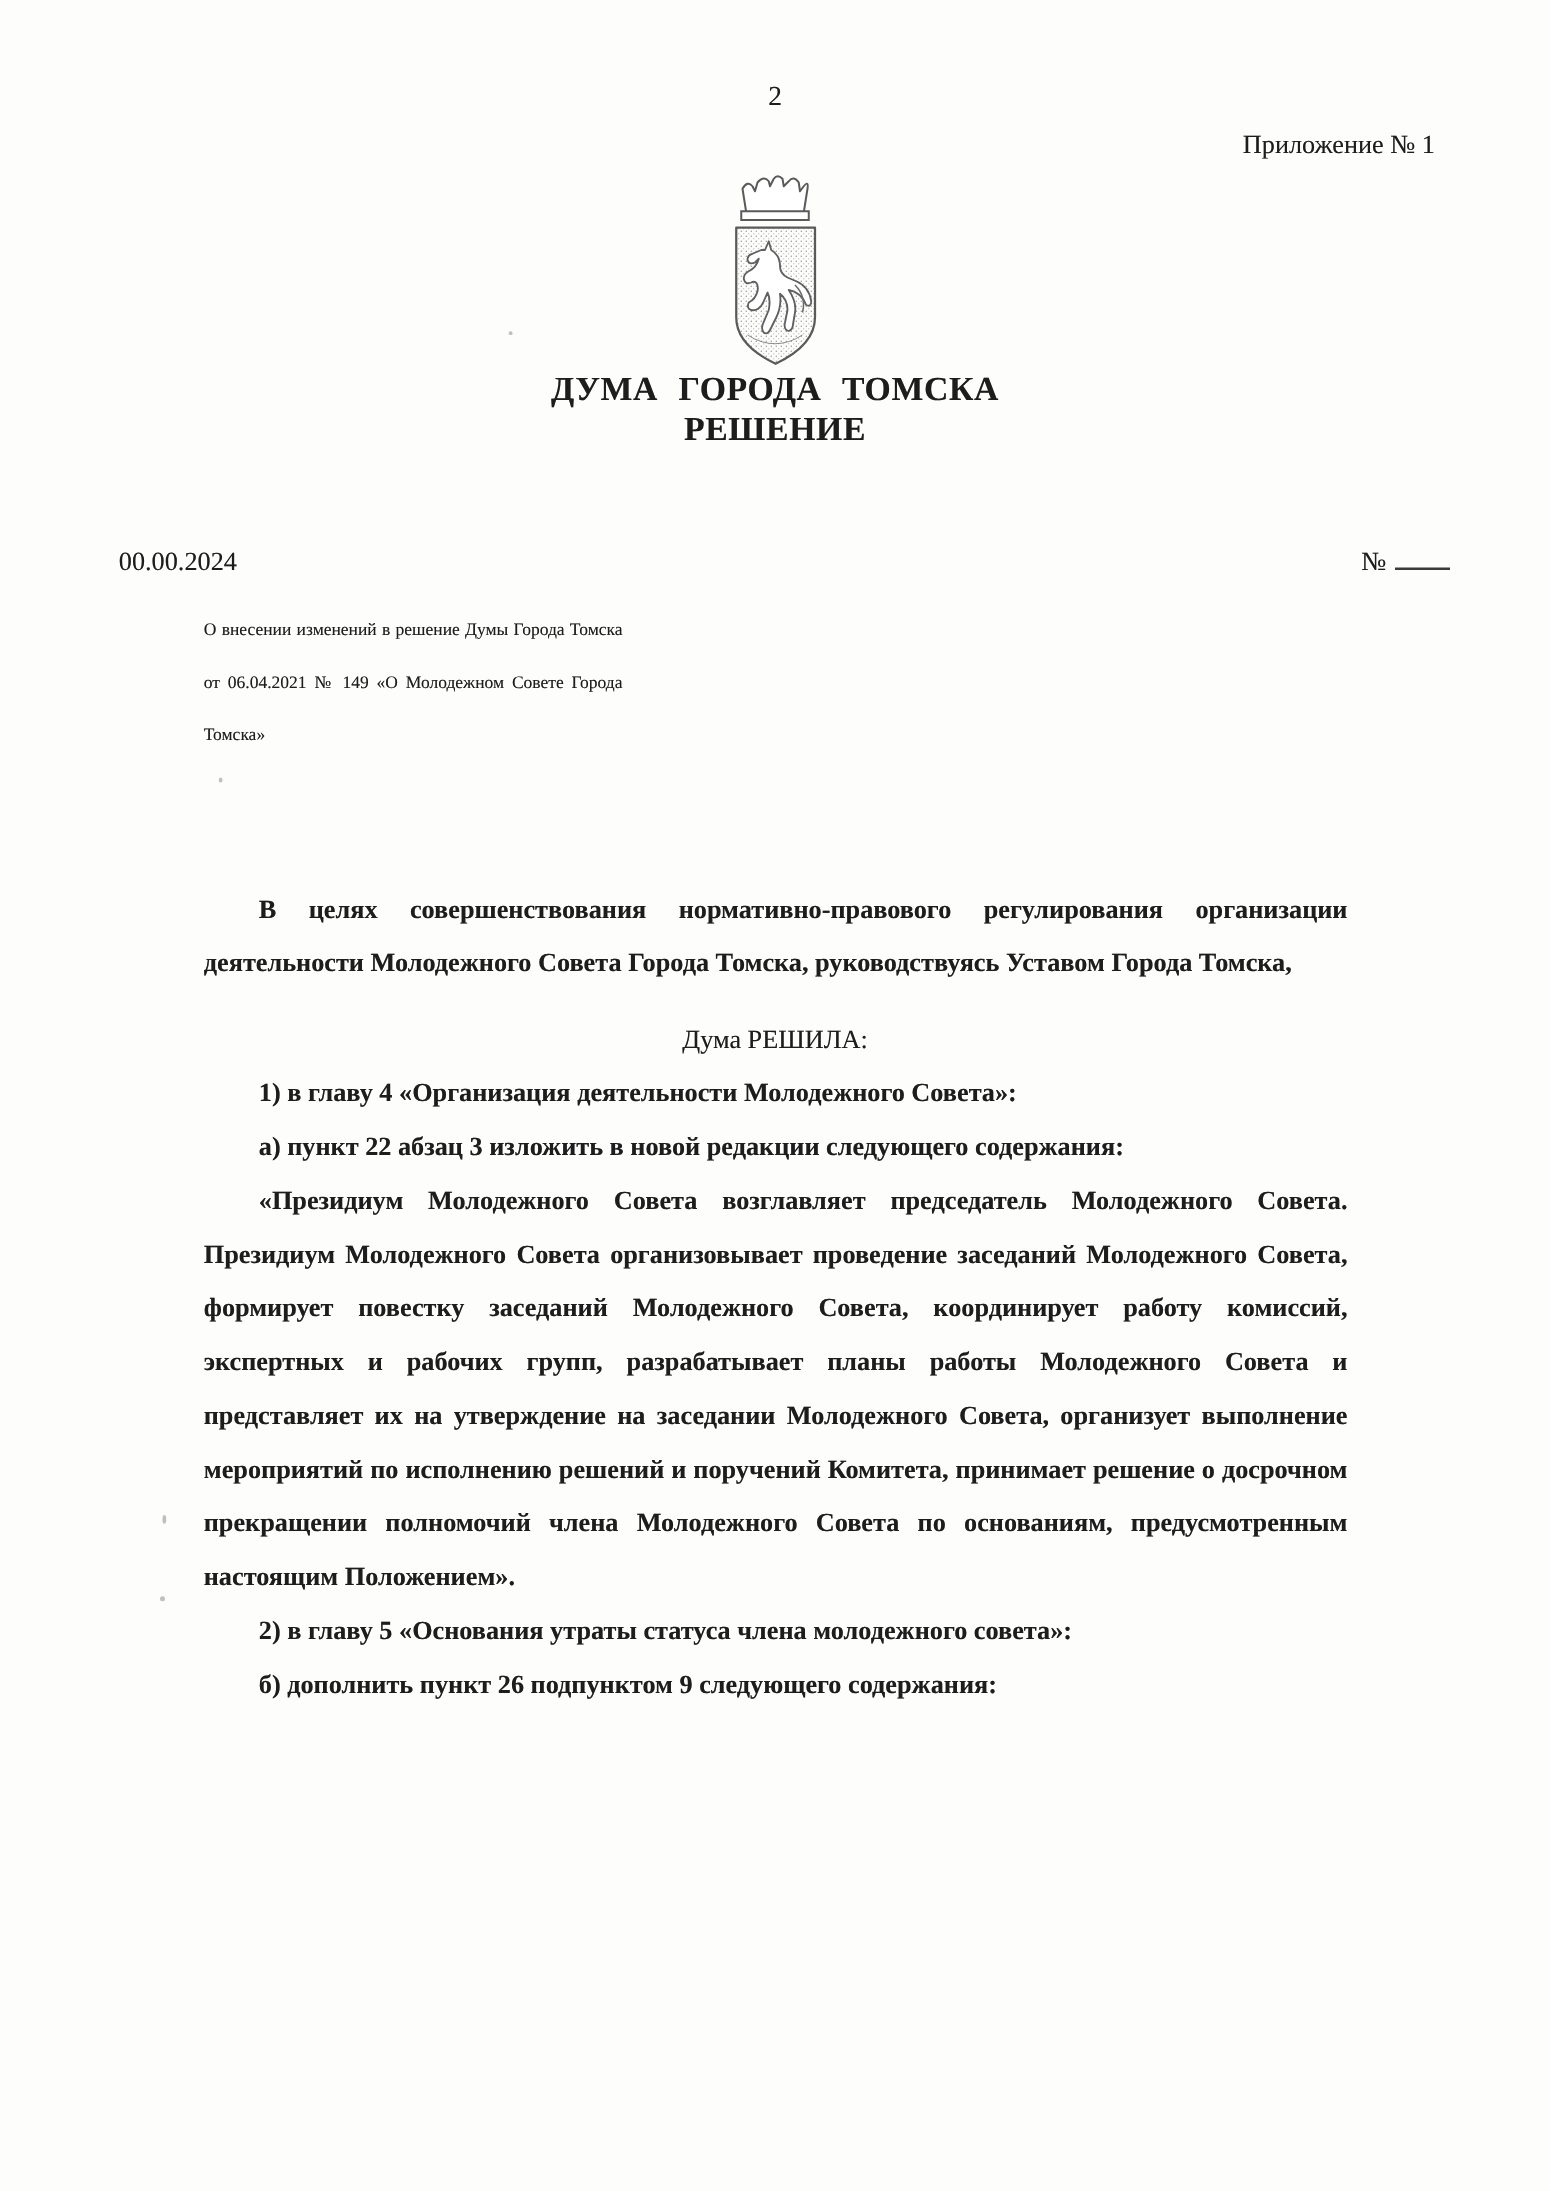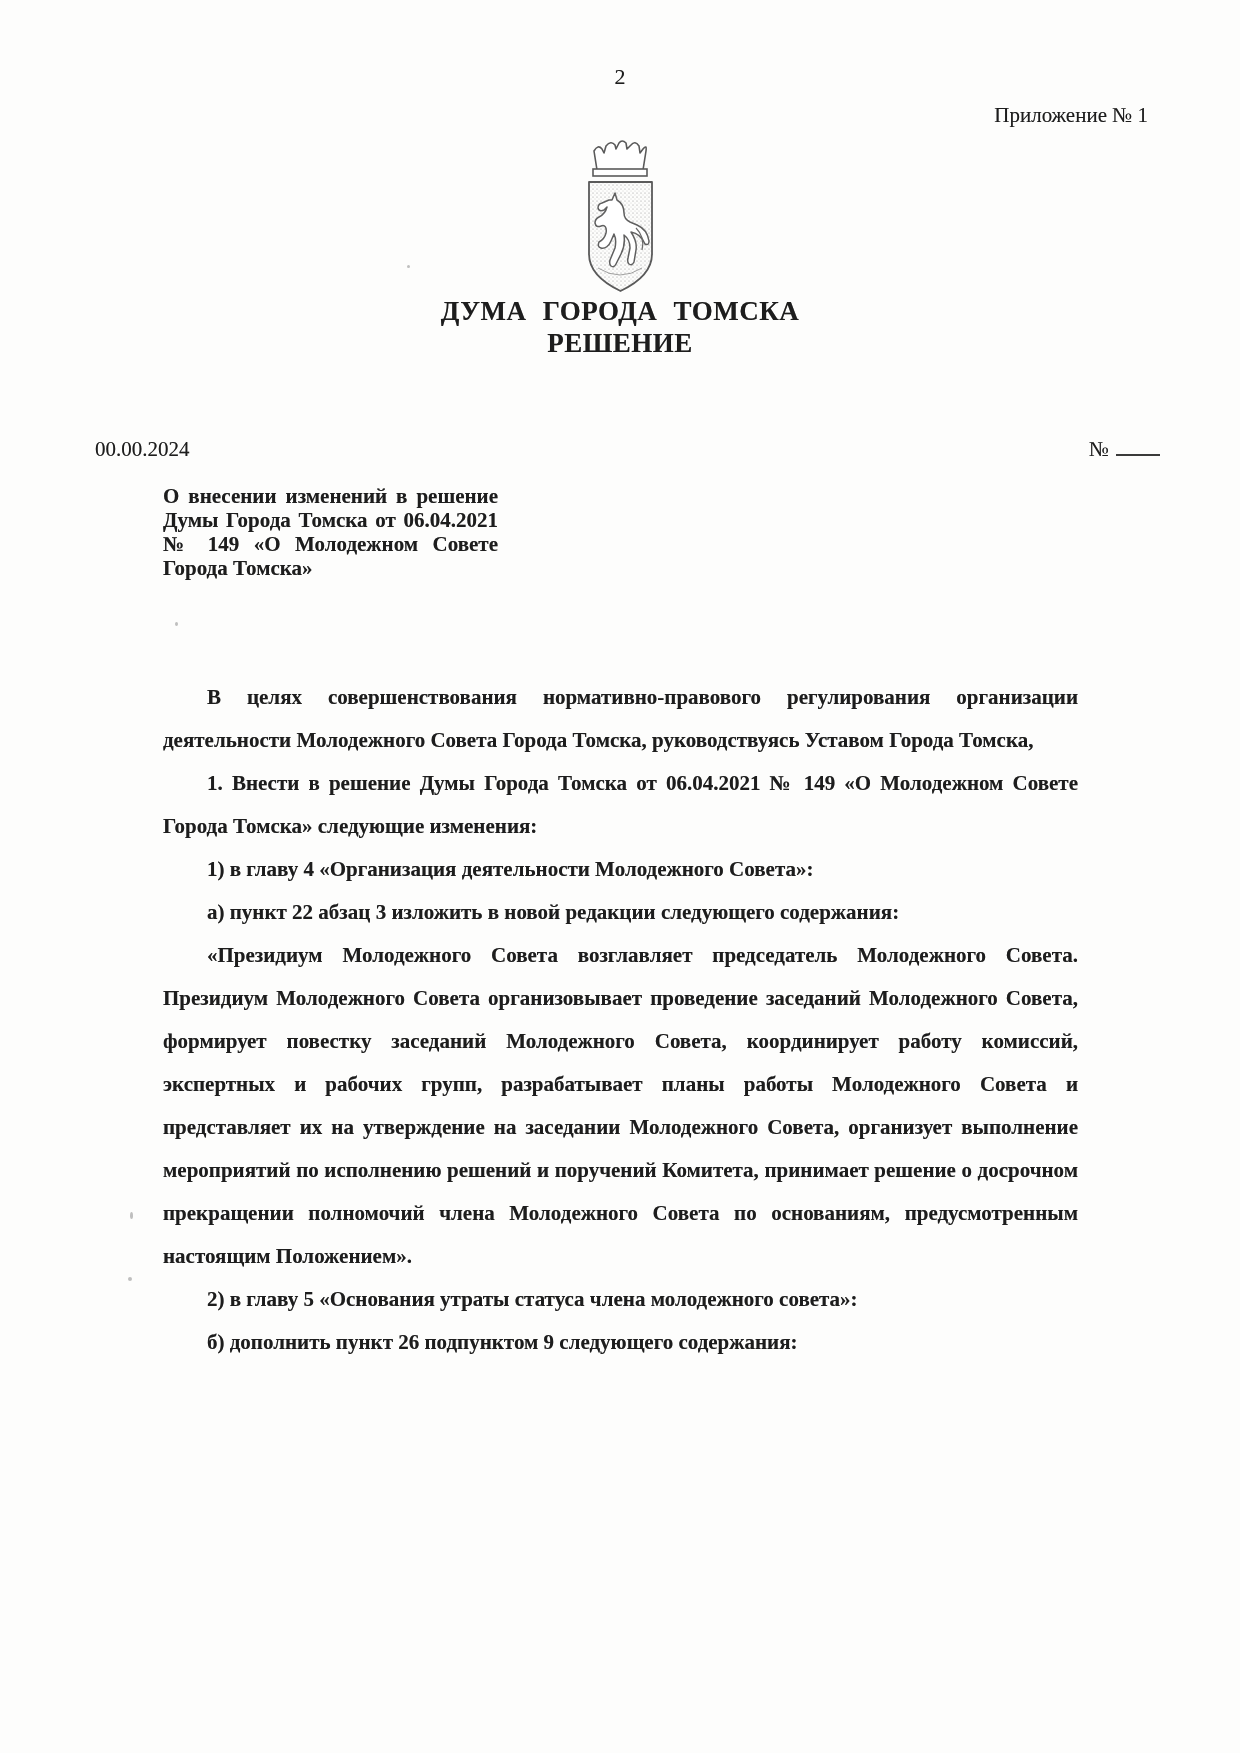--- a/index.html
+++ b/index.html
@@ -58,24 +58,24 @@
   .number-blank {
     display: inline-block;
     width: 44px;
     border-bottom: 2.5px solid #3a3a3a;
     height: 18px;
     margin-left: 7px;
   }
   .subject {
     margin: 22px 0 0 163px;
     width: 335px;
-    font-size: 21px;
-    font-weight: bold;
+    font-size: 14px;
+    font-weight: normal;
     text-align: justify;
-    line-height: 24px;
+    line-height: 42px;
   }
   .bodytext { font-size: 21px; }
   .preamble {
     margin: 96px 162px 0 163px;
     text-align: justify;
     text-indent: 44px;
     line-height: 43px;
   }
   .resolution-heading {
     margin-top: 18px;
@@ -131,21 +131,21 @@
     <span class="date">00.00.2024</span>
     <span class="number">
       <span>№</span><span class="number-blank"></span>
     </span>
   </div>
 
   <div class="subject">О внесении изменений в решение Думы Города Томска от 06.04.2021 № 149 «О Молодежном Совете Города Томска»</div>
 
   <div class="bodytext">
     <p class="preamble">В целях совершенствования нормативно-правового регулирования организации деятельности Молодежного Совета Города Томска, руководствуясь Уставом Города Томска,</p>
-    <p class="body-p">1. Внести в решение Думы Города Томска от 06.04.2021 № 149 «О Молодежном Совете Города Томска» следующие изменения:</p>
+    <div class="resolution-heading">Дума РЕШИЛА:</div>
     <p class="body-p">1) в главу 4 «Организация деятельности Молодежного Совета»:</p>
     <p class="body-p">а) пункт 22 абзац 3 изложить в новой редакции следующего содержания:</p>
     <p class="body-p">«Президиум Молодежного Совета возглавляет председатель Молодежного Совета. Президиум Молодежного Совета организовывает проведение заседаний Молодежного Совета, формирует повестку заседаний Молодежного Совета, координирует работу комиссий, экспертных и рабочих групп, разрабатывает планы работы Молодежного Совета и представляет их на утверждение на заседании Молодежного Совета, организует выполнение мероприятий по исполнению решений и поручений Комитета, принимает решение о досрочном прекращении полномочий члена Молодежного Совета по основаниям, предусмотренным настоящим Положением».</p>
     <p class="body-p">2) в главу 5 «Основания утраты статуса члена молодежного совета»:</p>
     <p class="body-p">б) дополнить пункт 26 подпунктом 9 следующего содержания:</p>
   </div>
 
   <span class="speck s1"></span>
   <span class="speck s2"></span>
   <span class="speck s3"></span>

